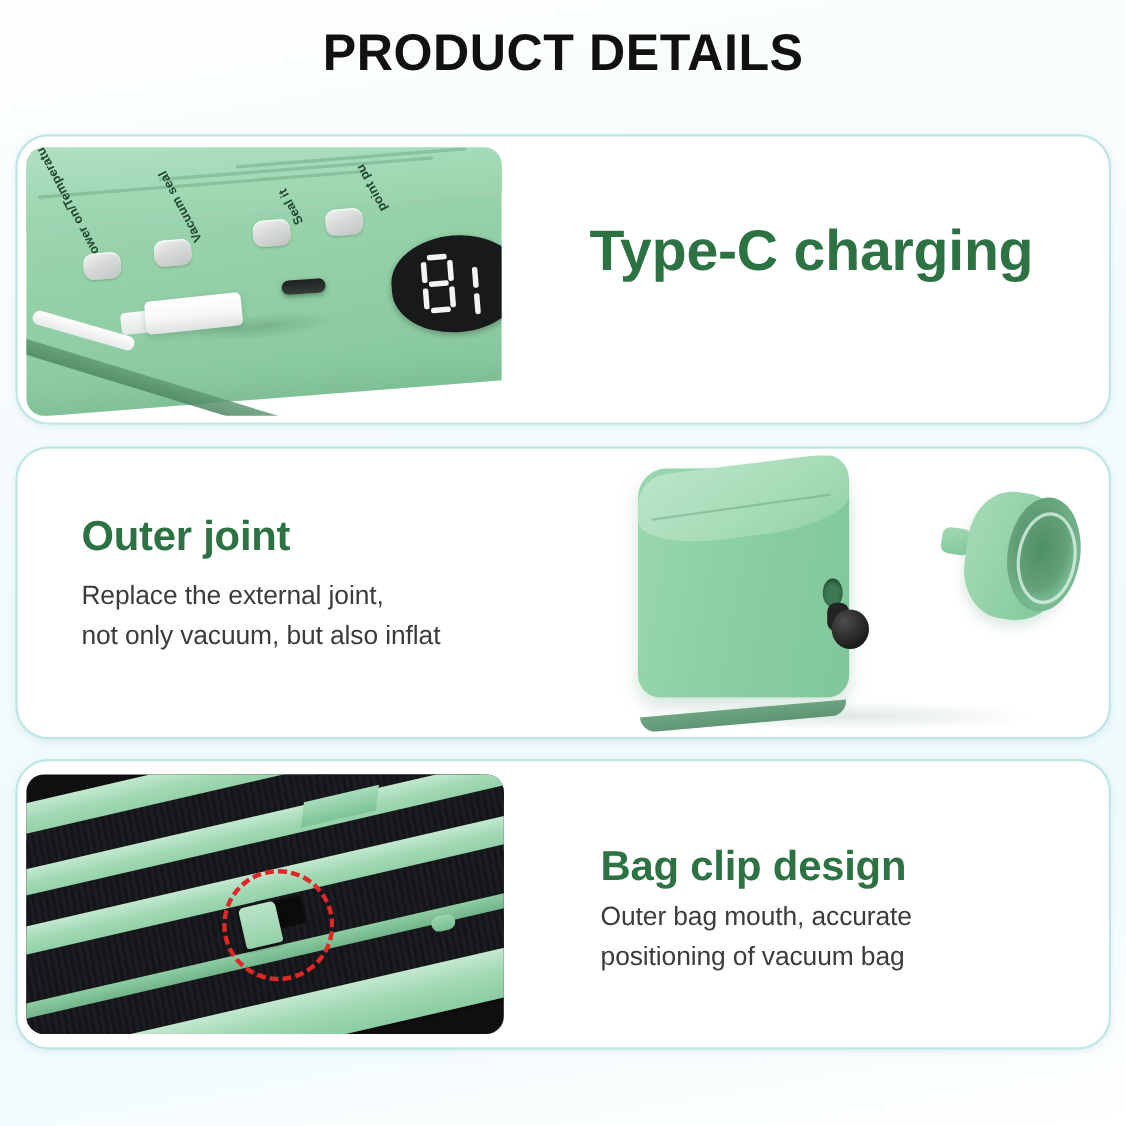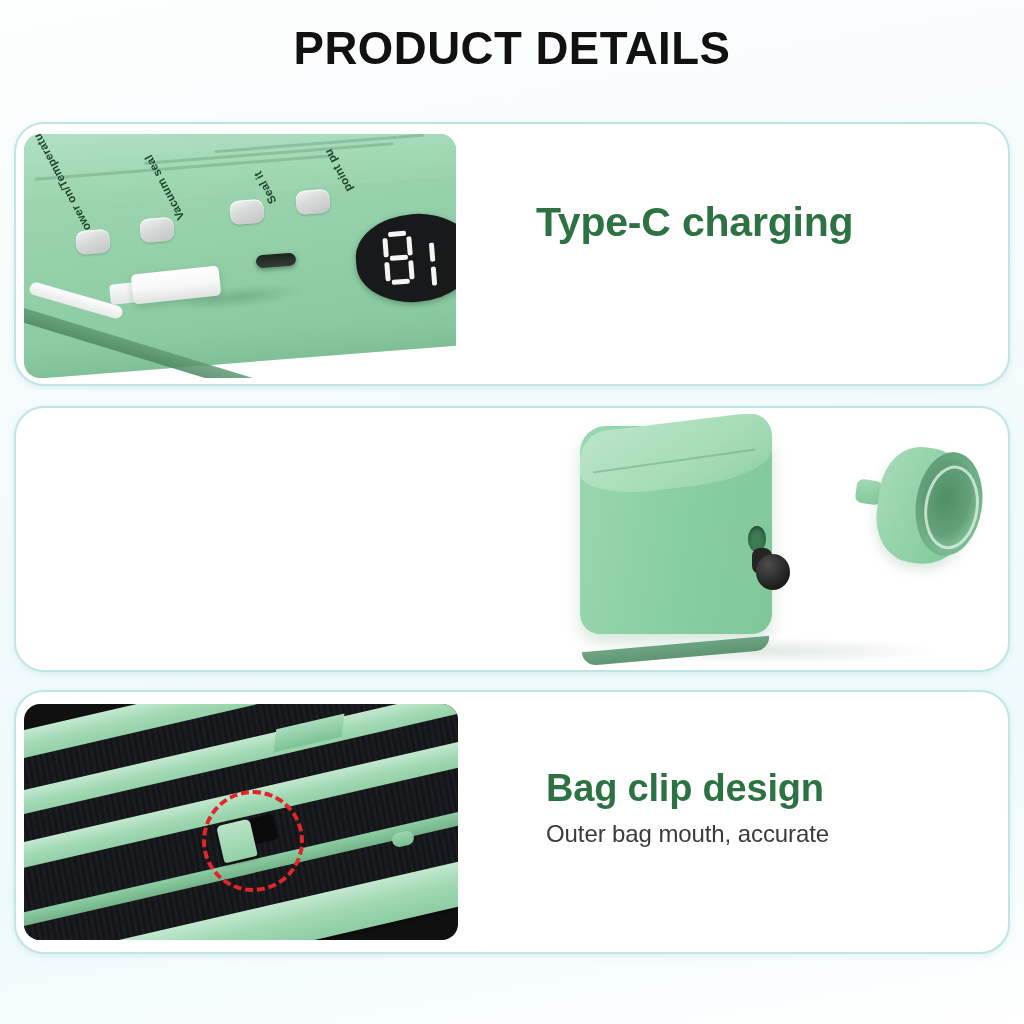--- a/index.html
+++ b/index.html
@@ -400,21 +400,21 @@
   .txt-left-2  { left: 58px;  top: 60px;  width: 450px; }
   .txt-right-3 { left: 530px; top: 76px; width: 420px; }
 
   .heading {
     color: #2d7243;
     font-weight: bold;
     font-family: "Liberation Sans", sans-serif;
     letter-spacing: -0.2px;
     text-shadow: 0 1px 1px rgba(255,255,255,0.8);
   }
-  .heading-1 { font-size: 41px; line-height: 1.1; }
+  .heading-1 { font-size: 52px; line-height: 1.1; }
   .heading-2 { font-size: 38px; line-height: 1.1; margin-bottom: 14px; }
   .heading-3 { font-size: 38px; line-height: 1.1; margin-bottom: 6px; }
 
   .body-line {
     color: #3b3b3b;
     font-size: 24px;
     line-height: 1.5;
     font-family: "Liberation Sans", sans-serif;
     font-weight: normal;
     letter-spacing: -0.1px;
@@ -468,20 +468,25 @@
       <div class="p1-base-edge"></div>
     </div>
 
     <div class="txt txt-right-1">
       <div class="heading heading-1">Type-C charging</div>
     </div>
   </div>
 
   <div class="panel panel-2">
 
+    <div class="txt txt-left-2">
+      <div class="heading heading-2">Outer joint</div>
+      <div class="body-line">Replace the external joint,</div>
+      <div class="body-line">not only vacuum, but also inflat</div>
+    </div>
 
     <div class="photo photo-2">
       <div class="p2-shadow"></div>
       <div class="p2-body"></div>
       <div class="p2-top"></div>
       <div class="p2-top-line"></div>
       <div class="p2-ring"></div>
       <div class="p2-port-hole"></div>
       <div class="p2-plug-stem"></div>
       <div class="p2-plug"></div>
@@ -507,16 +512,17 @@
       <div class="p3-notch"></div>
       <div class="p3-clip-gap"></div>
       <div class="p3-clip"></div>
       <div class="p3-knob"></div>
       <div class="p3-circle"></div>
     </div>
 
     <div class="txt txt-right-3">
       <div class="heading heading-3">Bag clip design</div>
       <div class="body-line">Outer bag mouth, accurate</div>
+      <div class="body-line">positioning of vacuum bag</div>
     </div>
   </div>
 
 </div>
 
 </body></html>

